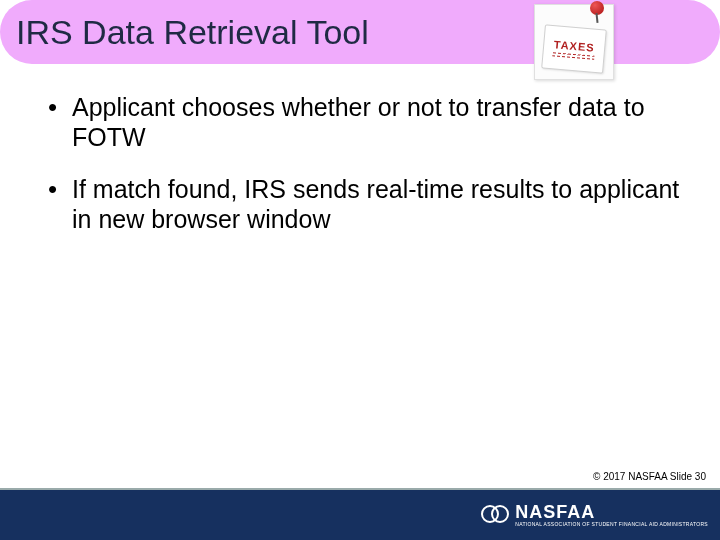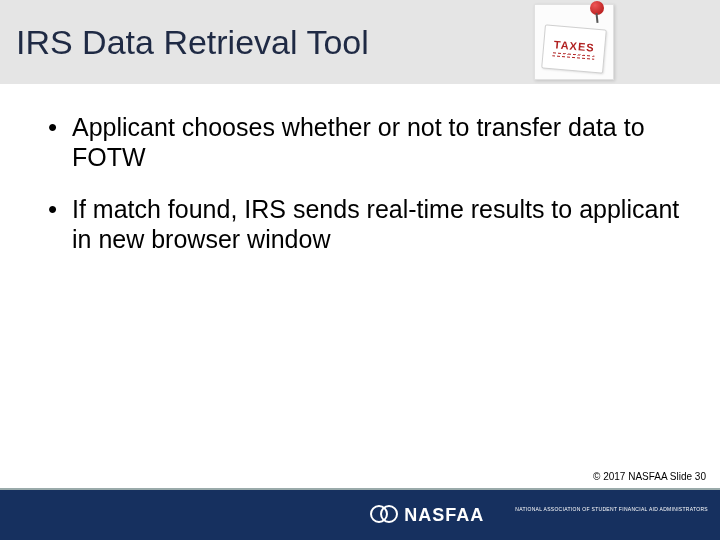--- a/index.html
+++ b/index.html
@@ -5,26 +5,27 @@
   * { margin: 0; padding: 0; box-sizing: border-box; }
   body {
     width: 720px;
     height: 540px;
     background: #ffffff;
     font-family: Arial, Helvetica, sans-serif;
     position: relative;
     overflow: hidden;
   }
   .title-band {
-    background: #e5e5e5;
-    height: 84px;
+    background: #f0abfc;
+    height: 64px;
     display: flex;
     align-items: center;
     padding-left: 16px;
     position: relative;
+    border-radius: 32px;
   }
   .title-text {
     font-family: "Comic Sans MS", "Comic Sans", cursive, sans-serif;
     font-size: 34px;
     color: #1f2a44;
   }
   .taxes-graphic {
     position: absolute;
     right: 106px;
     top: 4px;
@@ -132,22 +133,22 @@
   .ring {
     position: absolute;
     border: 2px solid #fff;
     border-radius: 50%;
     width: 18px; height: 18px;
   }
   .ring.a { left: 0; top: 4px; }
   .ring.b { left: 10px; top: 4px; }
   .logo-text {
     display: flex;
+    flex-direction: column;
     line-height: 1;
-    gap: 31px;
   }
   .logo-main {
     color: #fff;
     font-weight: bold;
     font-size: 18px;
     letter-spacing: 1px;
   }
   .logo-sub {
     color: #fff;
     font-size: 5px;

